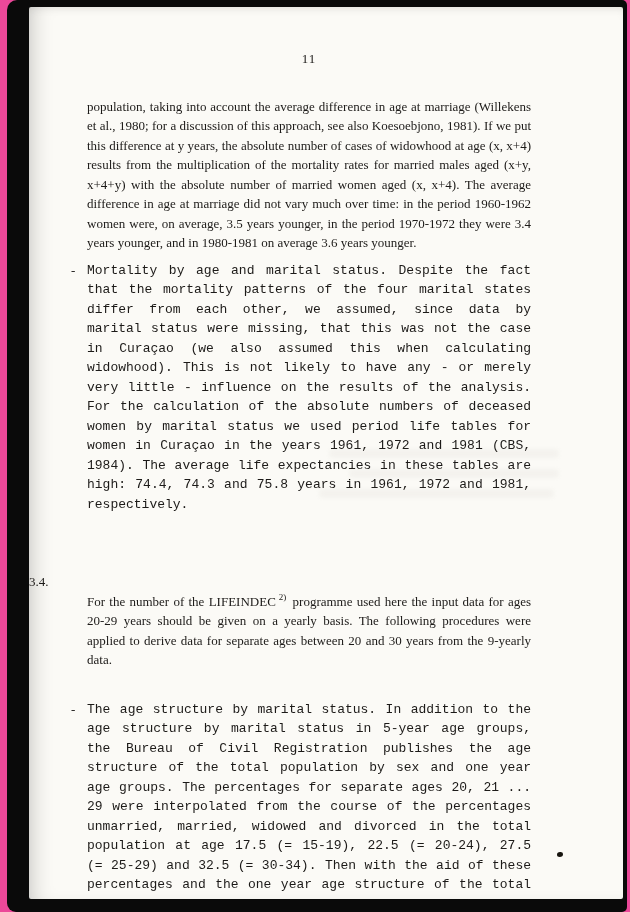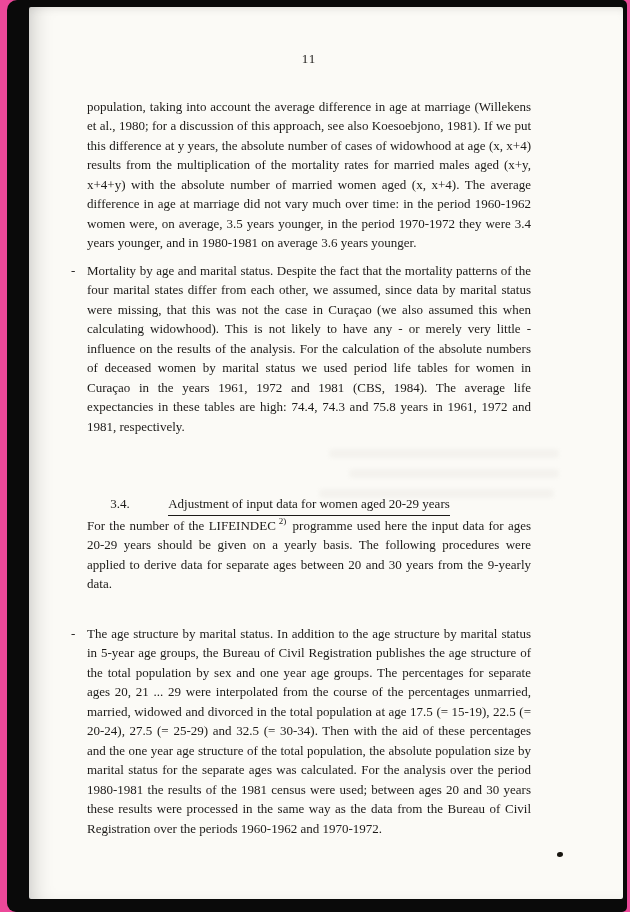--- a/index.html
+++ b/index.html
@@ -48,27 +48,26 @@
   }
   .cont-paragraph { margin-top: 0; }
   .bullet-row {
     display: flex;
     margin-left: -16px;
   }
   .bullet-row .dash {
     flex: 0 0 16px;
     width: 16px;
   }
-  .bullet-row p { flex: 1 1 auto; }
+  .bullet-row p { flex: 1 1 auto; font-family: Liberation Mono, monospace; }
   .bullet-1 { margin-top: 8px; }
   .section-heading-row {
     display: flex;
     margin-left: -58px;
     margin-top: 58px;
-    justify-content: center;
   }
   .section-number {
     flex: 0 0 58px;
     width: 58px;
   }
   .section-title {
     border-bottom: 1px solid #1c1a18;
     padding-bottom: 1px;
   }
   .para-2 { margin-top: 16px; }
@@ -111,21 +110,20 @@
 
         <p class="body-text cont-paragraph">population, taking into account the average difference in age at marriage (Willekens et al., 1980; for a discussion of this approach, see also Koesoebjono, 1981). If we put this difference at y years, the absolute number of cases of widowhood at age (x, x+4) results from the multiplication of the mortality rates for married males aged (x+y, x+4+y) with the absolute number of married women aged (x, x+4). The average difference in age at marriage did not vary much over time: in the period 1960-1962 women were, on average, 3.5 years younger, in the period 1970-1972 they were 3.4 years younger, and in 1980-1981 on average 3.6 years younger.</p>
 
         <div class="bullet-row bullet-1">
           <span class="dash">-</span>
           <p class="body-text">Mortality by age and marital status. Despite the fact that the mortality patterns of the four marital states differ from each other, we assumed, since data by marital status were missing, that this was not the case in Curaçao (we also assumed this when calculating widowhood). This is not likely to have any - or merely very little - influence on the results of the analysis. For the calculation of the absolute numbers of deceased women by marital status we used period life tables for women in Curaçao in the years 1961, 1972 and 1981 (CBS, 1984). The average life expectancies in these tables are high: 74.4, 74.3 and 75.8 years in 1961, 1972 and 1981, respectively.</p>
         </div>
 
         <div class="section-heading-row">
           <span class="section-number">3.4.</span>
-          <span class="section-title">Adjustment of input data for women aged 20-29 years</span>
         </div>
 
         <p class="body-text para-2"><span>For the number of the LIFEINDEC</span><sup class="footnote-ref">2)</sup> <span>programme used here the input data for ages 20-29 years should be given on a yearly basis. The following procedures were applied to derive data for separate ages between 20 and 30 years from the 9-yearly data.</span></p>
 
         <div class="bullet-row bullet-2">
           <span class="dash">-</span>
           <p class="body-text">The age structure by marital status. In addition to the age structure by marital status in 5-year age groups, the Bureau of Civil Registration publishes the age structure of the total population by sex and one year age groups. The percentages for separate ages 20, 21 ... 29 were interpolated from the course of the percentages unmarried, married, widowed and divorced in the total population at age 17.5 (= 15-19), 22.5 (= 20-24), 27.5 (= 25-29) and 32.5 (= 30-34). Then with the aid of these percentages and the one year age structure of the total population, the absolute population size by marital status for the separate ages was calculated. For the analysis over the period 1980-1981 the results of the 1981 census were used; between ages 20 and 30 years these results were processed in the same way as the data from the Bureau of Civil Registration over the periods 1960-1962 and 1970-1972.</p>
         </div>
 
       </div>

